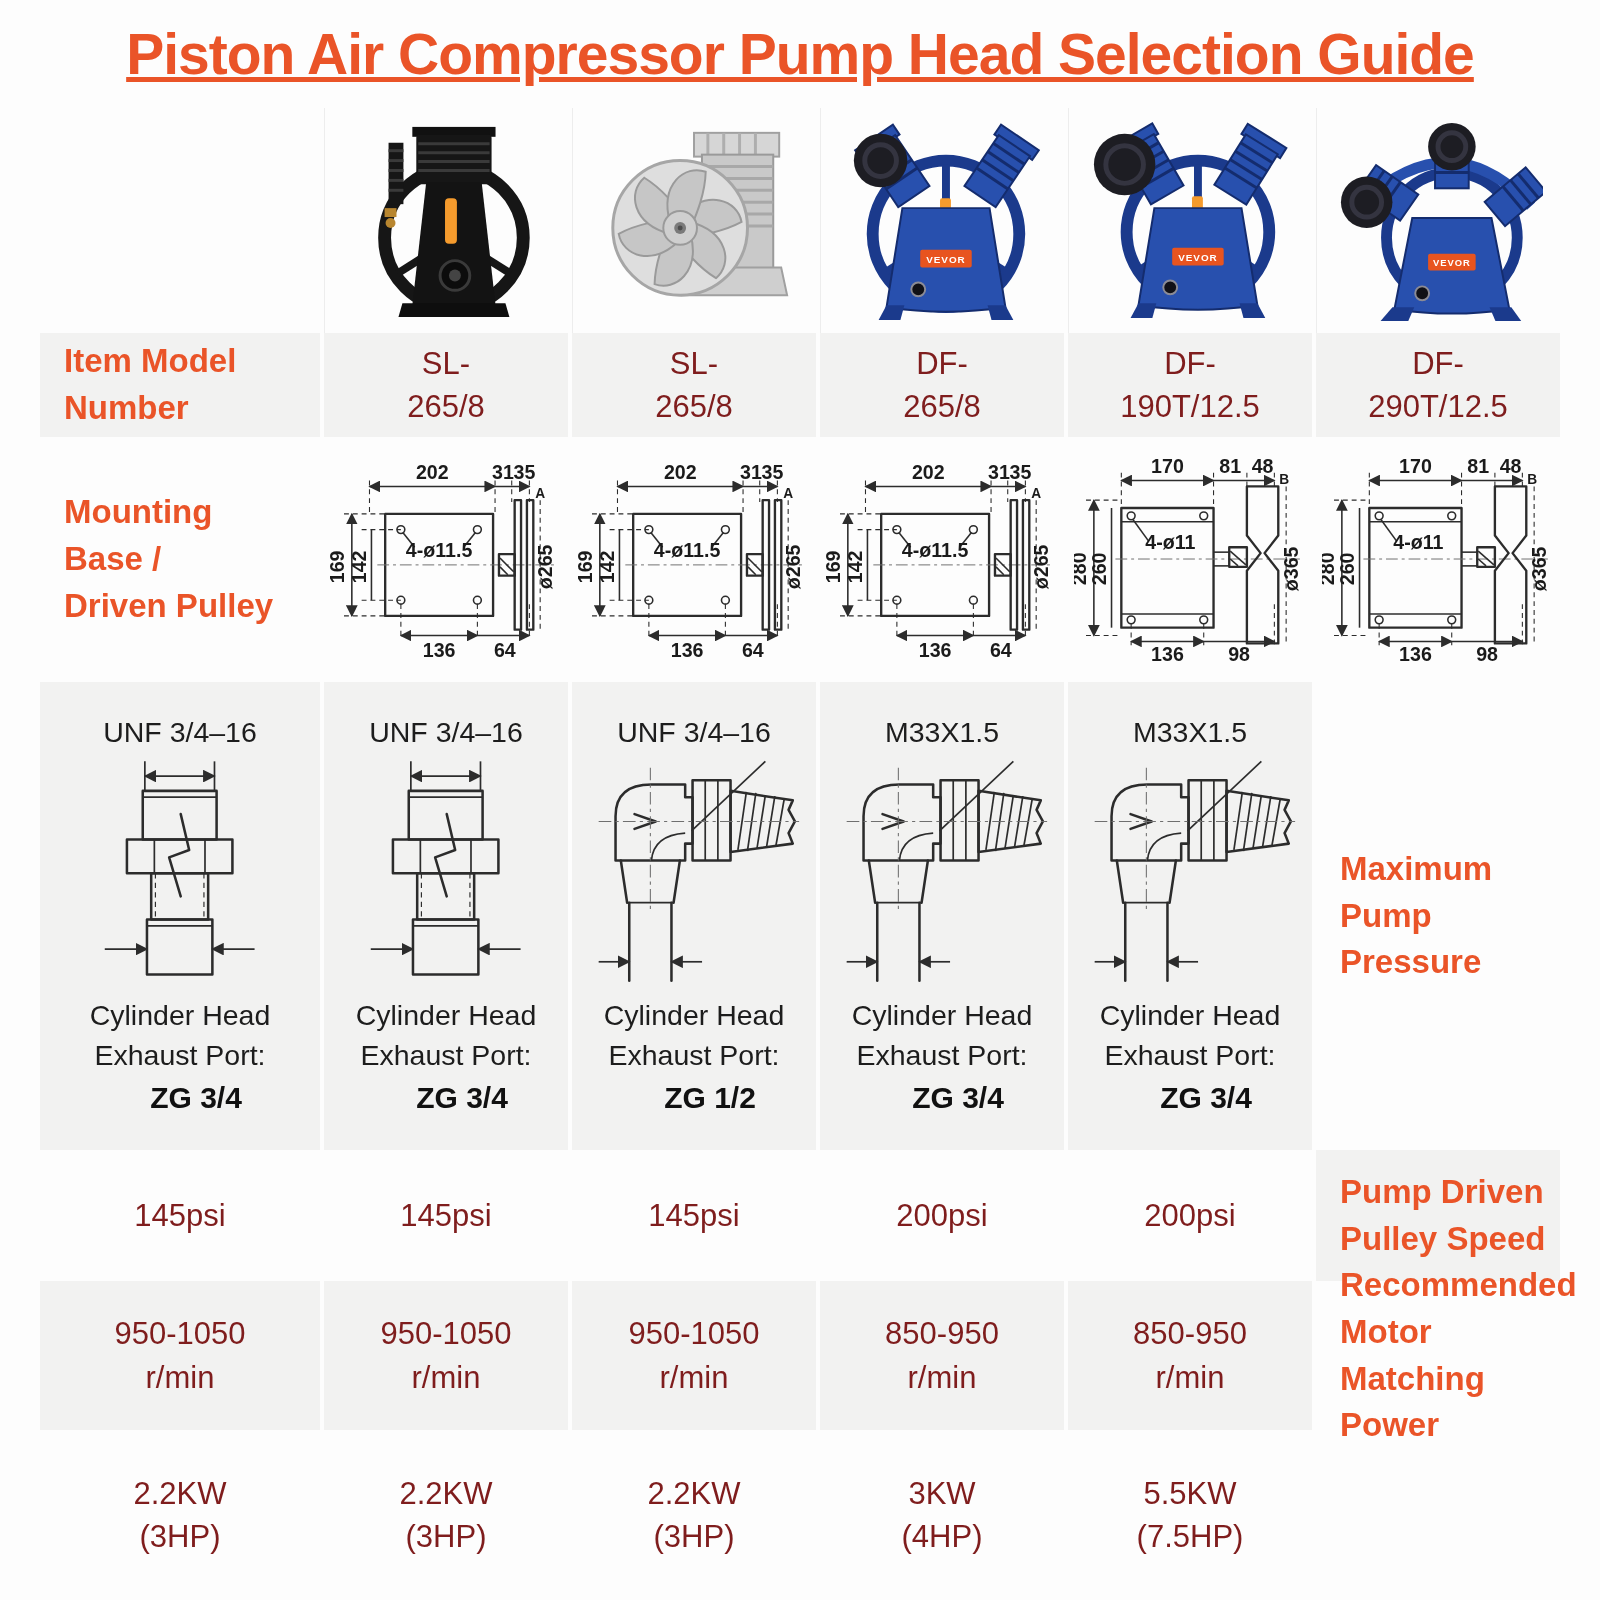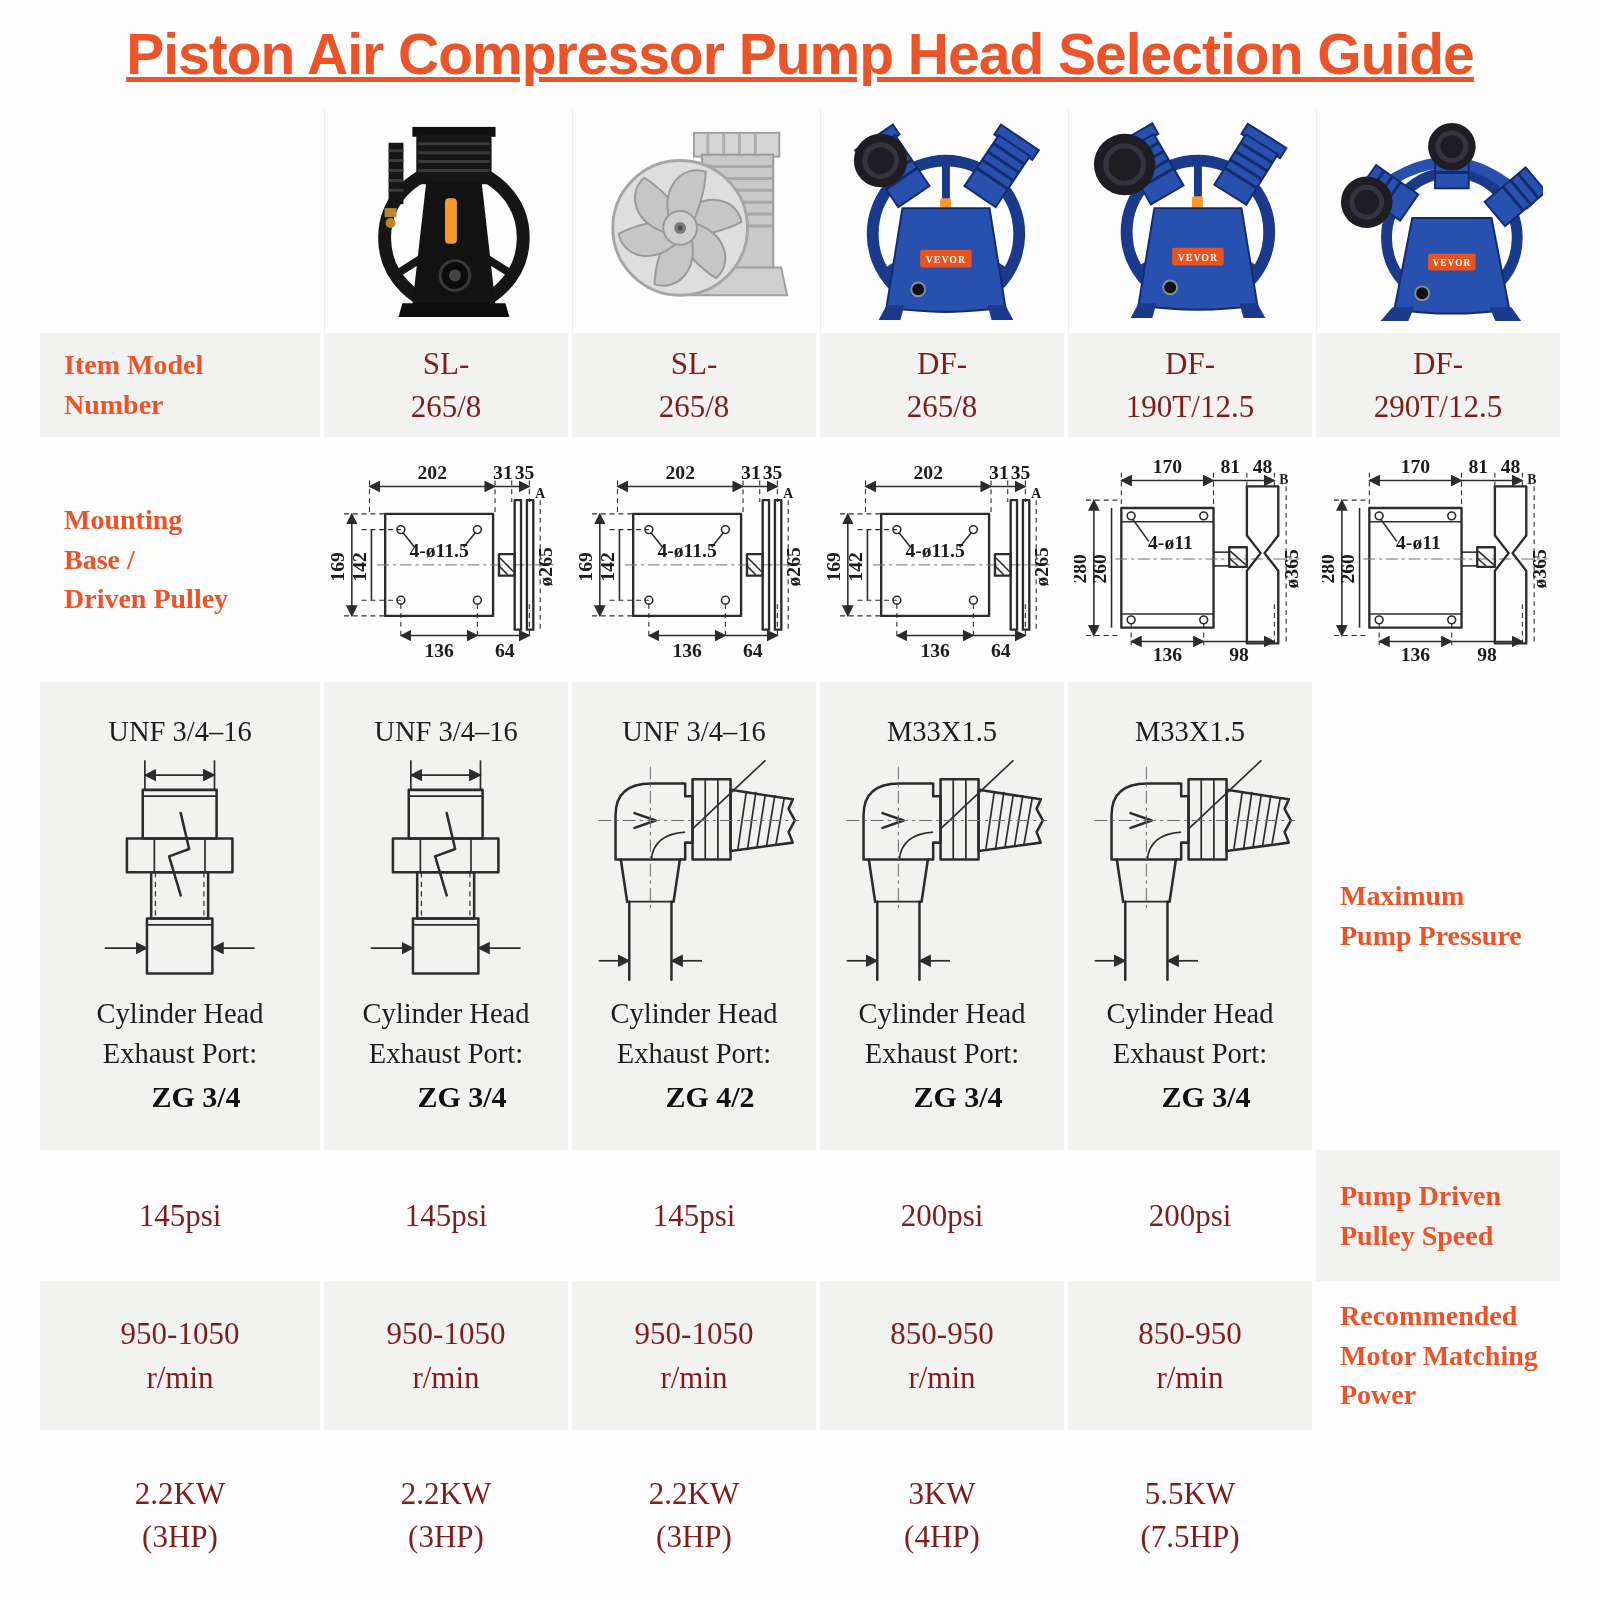--- a/index.html
+++ b/index.html
@@ -10,25 +10,25 @@
   .title{
     height:108px;display:flex;align-items:center;justify-content:center;
     font-size:57px;font-weight:700;color:#ea5428;letter-spacing:-1px;white-space:nowrap;text-decoration:underline;
   }
   .grid{
     width:1520px;margin:0 auto;display:grid;
     grid-template-columns:280px repeat(5,244px);
     grid-template-rows:225px 104px 245px 468px 131px 149px 170px;
     column-gap:4px;
   }
-  .cell{display:flex;flex-direction:column;align-items:center;justify-content:center;text-align:center;box-sizing:border-box;font-family:Liberation Serif, serif;}
+  .cell{display:flex;flex-direction:column;align-items:center;justify-content:center;text-align:center;box-sizing:border-box;}
   .band{background:#f2f2f1;}
   .label{
     align-items:flex-start;justify-content:center;text-align:left;padding-left:24px;
-    color:#ea5428;font-weight:700;font-size:28px;line-height:1.42;white-space:pre-line;
+    color:#ea5428;font-weight:700;font-size:33px;line-height:1.42;white-space:pre-line;
   }
   .val{font-size:31px;line-height:1.40;white-space:pre-line;color:#7f1d1d;}
   .img-cell{border-left:1px solid #ededed;}
   .exh{justify-content:flex-start;padding-top:34px;}
   .exh .thread{font-size:28.5px;color:#1d1d1d;}
   .exh .fit{height:230px;margin-top:6px;}
   .exh .cap{font-size:28.5px;line-height:1.42;white-space:pre-line;color:#1d1d1d;margin-top:10px;}
   .exh .size{font-size:30px;font-weight:700;margin-top:5px;color:#111;margin-left:32px;}
   svg{display:block;}
   .oln{fill:none;stroke:#2c2c2c;stroke-width:2.4;stroke-linejoin:round;stroke-linecap:round;}
@@ -548,21 +548,21 @@
       <line class="oln" x1="33" y1="100" x2="39" y2="140"></line>
         <line class="oln" x1="89" y1="100" x2="83" y2="140"></line>
       <line class="thn" x1="39" y1="140" x2="83" y2="140"></line>
       <line class="oln" x1="41" y1="140" x2="41" y2="214"></line>
         <line class="oln" x1="81" y1="140" x2="81" y2="214"></line>
       <line class="dim" x1="12" y1="196" x2="41" y2="196" marker-end="url(#arr)"></line>
       <line class="dim" x1="110" y1="196" x2="81" y2="196" marker-end="url(#arr)"></line>
     </svg>
     <div class="cap">Cylinder Head
 Exhaust Port:</div>
-    <div class="size">ZG 4/2</div>
+    <div class="size">ZG 1/2</div>
   </div>
 
   <div class="cell band exh">
     <div class="thread">M33X1.5</div>
     <svg class="fit" viewBox="0 0 205 218">
       <line class="thn" x1="170" y1="6" x2="100" y2="72"></line>
       <path class="oln" d="M28,100 L28,58 Q28,28 62,28 L94,28 L94,40 L101,40 L101,84 L94,84 L94,100 Z"></path>
       <path class="thn" d="M62,100 Q64,76 94,74" fill="none"></path>
       <polyline class="oln" points="46,56 66,63 46,70"></polyline>
       <rect class="oln" x="101" y="24" width="36" height="76"></rect>

